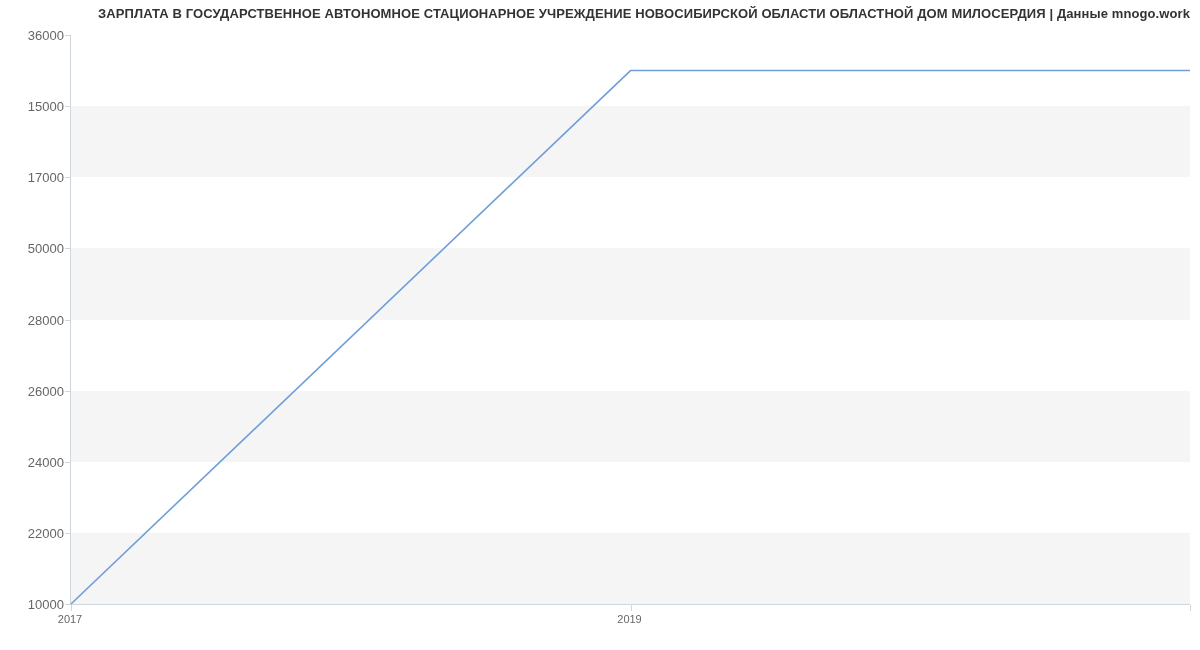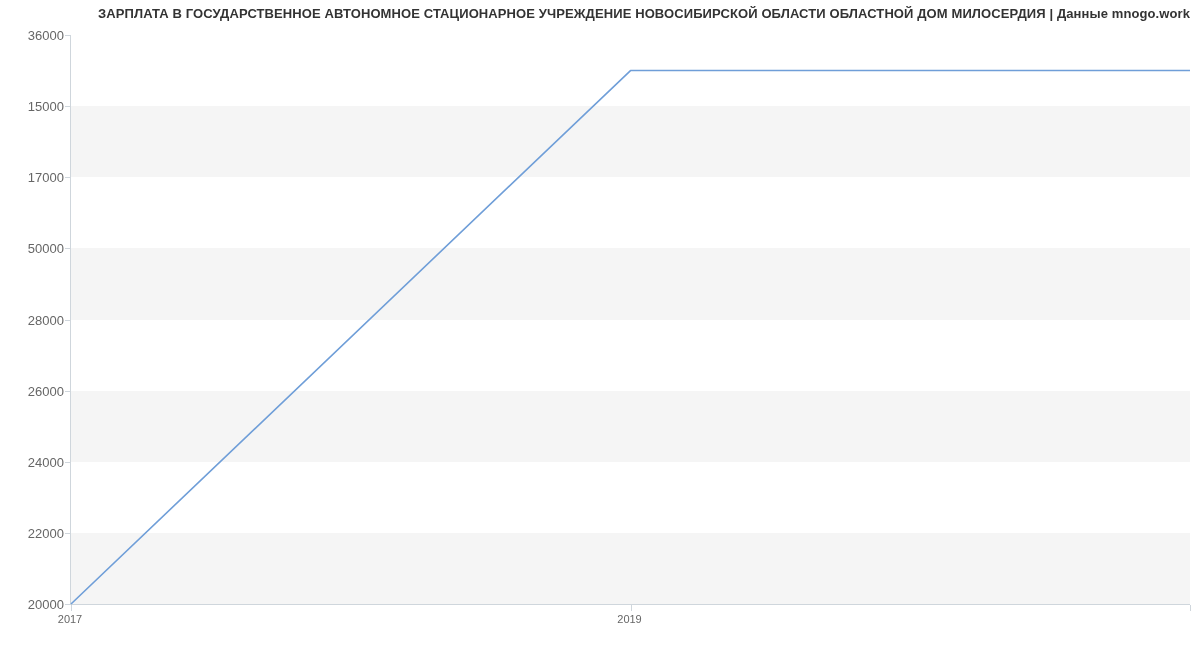--- a/index.html
+++ b/index.html
@@ -93,21 +93,21 @@
       <div class="y-tick" style="left: -6px; top: 355.625px;"></div>
       <div class="y-tick" style="left: -6px; top: 284.5px;"></div>
       <div class="y-tick" style="left: -6px; top: 213.375px;"></div>
       <div class="y-tick" style="left: -6px; top: 142.25px;"></div>
       <div class="y-tick" style="left: -6px; top: 71.125px;"></div>
       <div class="y-tick" style="left: -6px; top: 0px;"></div>
       <div class="x-tick" style="left: 0px; top: 570px;"></div>
       <div class="x-tick" style="left: 559.5px; top: 570px;"></div>
       <div class="x-tick" style="left: 1119px; top: 570px;"></div>
     </div>
-<div class="y-label" style="left: 26px; top: 604px; width: 38px;">20000</div>
+<div class="y-label" style="left: 26px; top: 604px; width: 38px;">10000</div>
     <div class="y-label" style="left: 26px; top: 532.875px; width: 38px;">22000</div>
     <div class="y-label" style="left: 26px; top: 461.75px; width: 38px;">24000</div>
     <div class="y-label" style="left: 26px; top: 390.625px; width: 38px;">26000</div>
     <div class="y-label" style="left: 26px; top: 319.5px; width: 38px;">28000</div>
     <div class="y-label" style="left: 26px; top: 248.375px; width: 38px;">50000</div>
     <div class="y-label" style="left: 26px; top: 177.25px; width: 38px;">17000</div>
     <div class="y-label" style="left: 26px; top: 106.125px; width: 38px;">15000</div>
     <div class="y-label" style="left: 26px; top: 35px; width: 38px;">36000</div>
     <div class="x-label" style="left: 70px; top: 613px;">2017</div>
     <div class="x-label" style="left: 629.5px; top: 613px;">2019</div>

